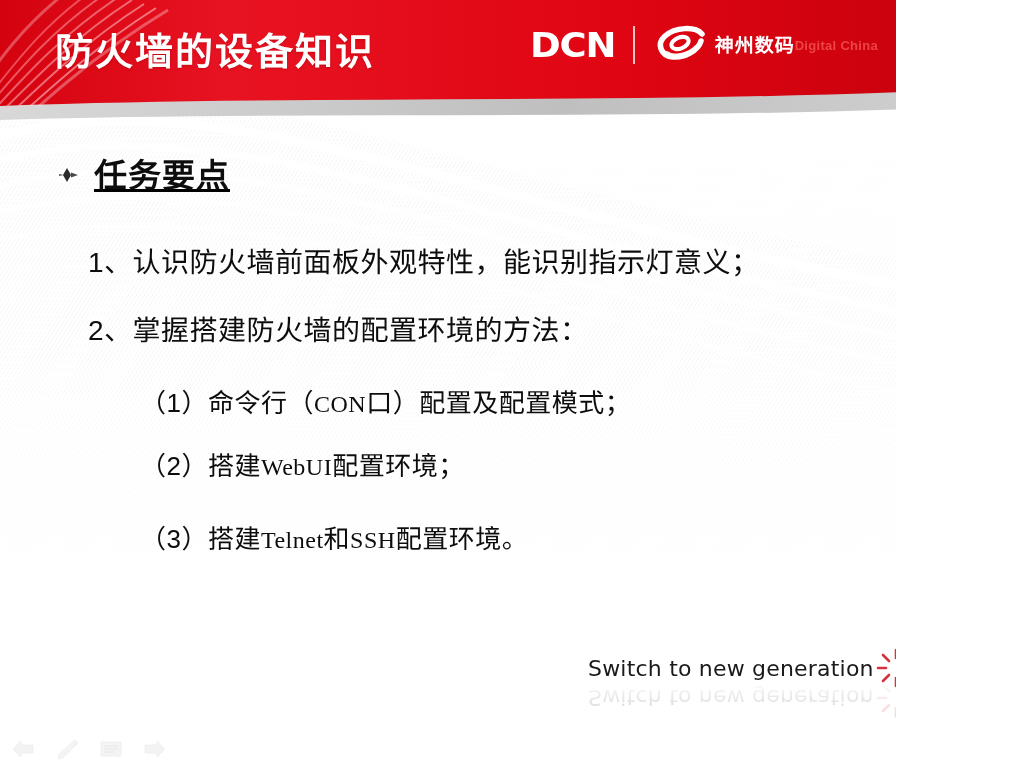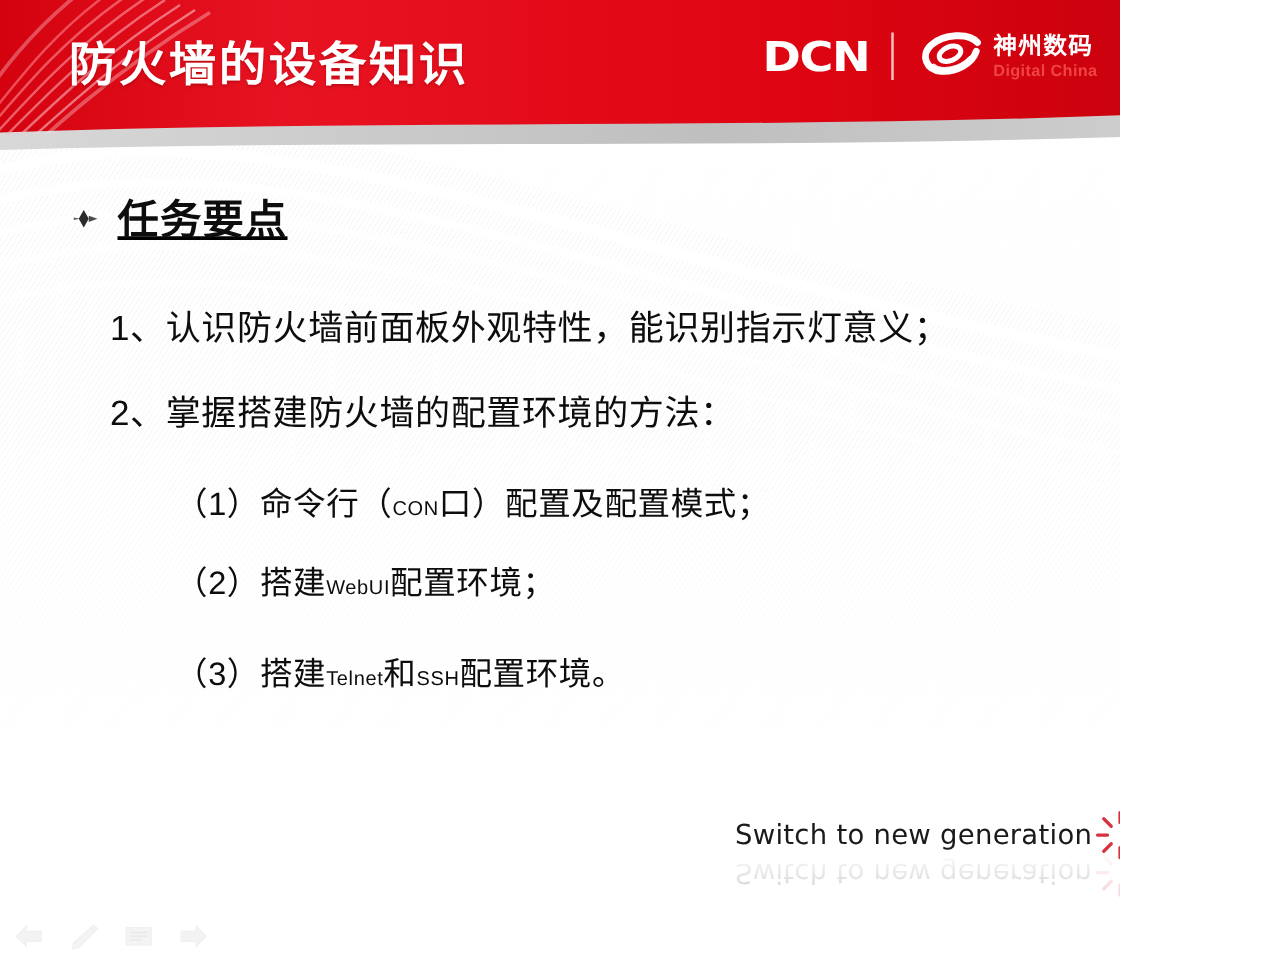--- a/index.html
+++ b/index.html
@@ -83,20 +83,21 @@
 
   
   .logo-wrap {
     position: absolute;
     right: 18px;
     top: 20px;
     height: 50px;
     display: flex;
     align-items: center;
     z-index: 6;
+    text-align: center;
   }
   .dcn-mark {
     font-size: 33px;
     font-weight: bold;
     color: #ffffff;
     letter-spacing: -1px;
     font-family: "DejaVu Sans", "Liberation Sans", sans-serif;
     transform: scaleX(1.12);
     transform-origin: left center;
     line-height: 1;
@@ -106,21 +107,20 @@
     height: 38px;
     background: rgba(255,255,255,0.75);
     margin: 0 20px 0 26px;
   }
   .dc-swoosh {
     margin-right: 8px;
     flex: none;
   }
   .dc-text {
     display: flex;
-    flex-direction: column;
     justify-content: center;
     line-height: 1;
   }
   .dc-cn {
     font-size: 19px;
     font-weight: bold;
     color: #ffffff;
     letter-spacing: 1px;
     white-space: nowrap;
   }
@@ -199,22 +199,22 @@
   .sub3 {
     position: absolute;
     left: 140px;
     top: 368px;
     font-size: 26px;
     color: #0d0d0d;
     white-space: nowrap;
     letter-spacing: 0.5px;
   }
   .mono-part {
-    font-family: Liberation Sans, sans-serif;
-    font-size: 16px;
+    font-family: Liberation Serif, serif;
+    font-size: 24px;
   }
 
   
   .tagline-wrap {
     position: absolute;
     right: 18px;
     bottom: 30px;
     width: 290px;
     height: 90px;
     z-index: 5;

